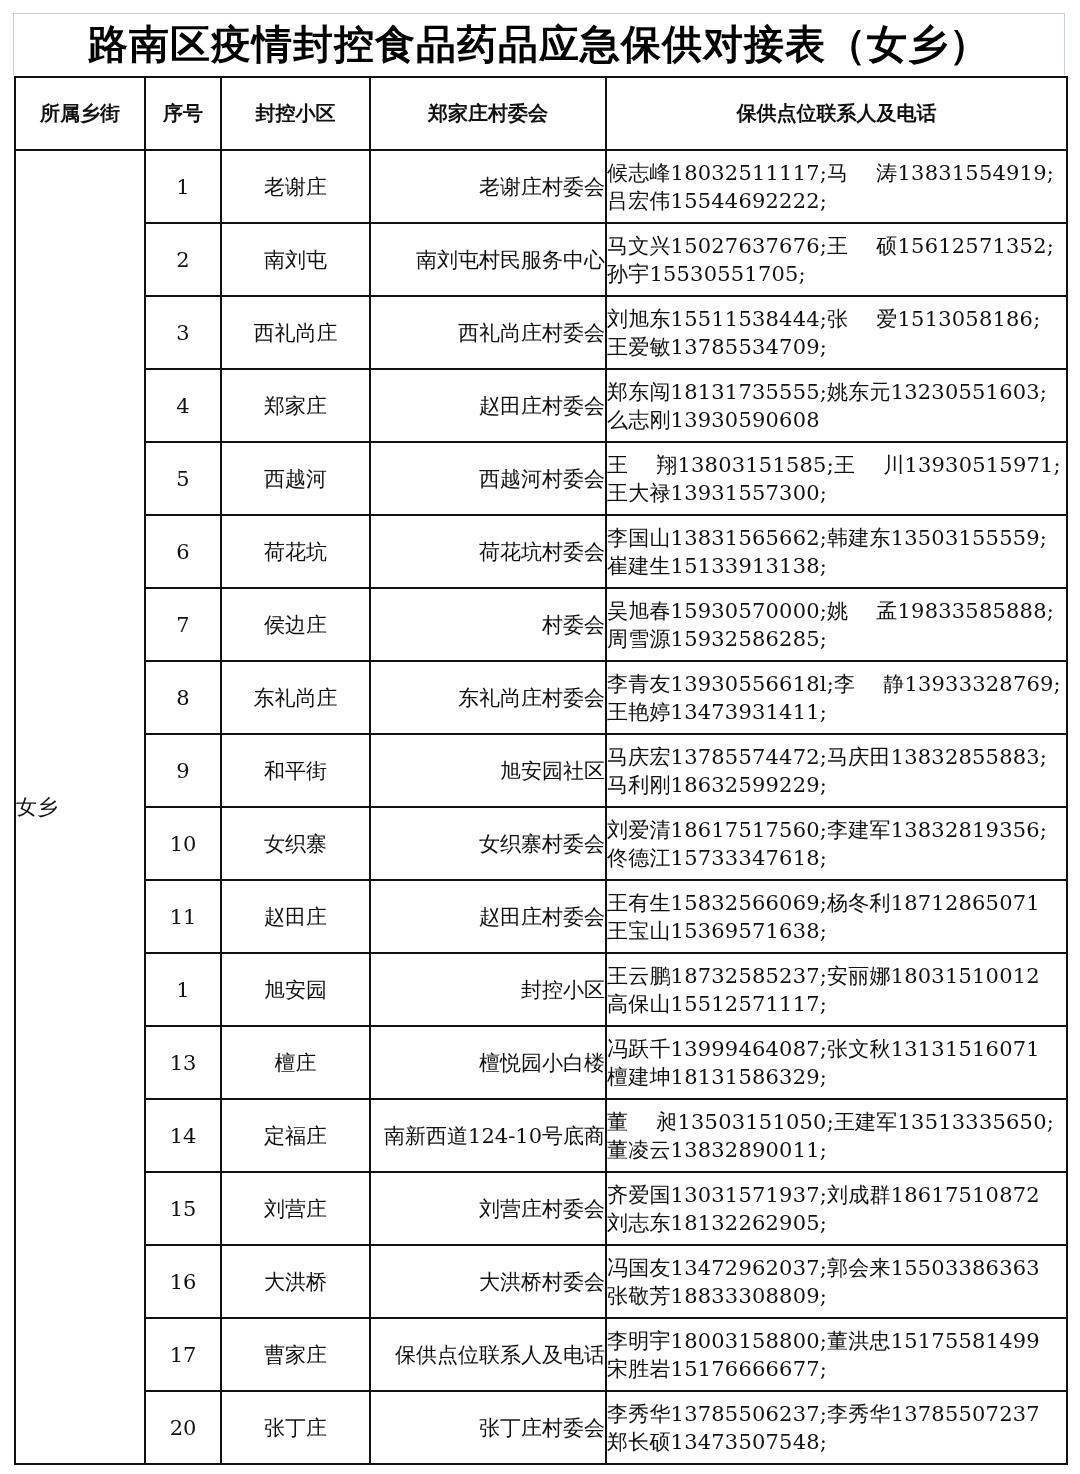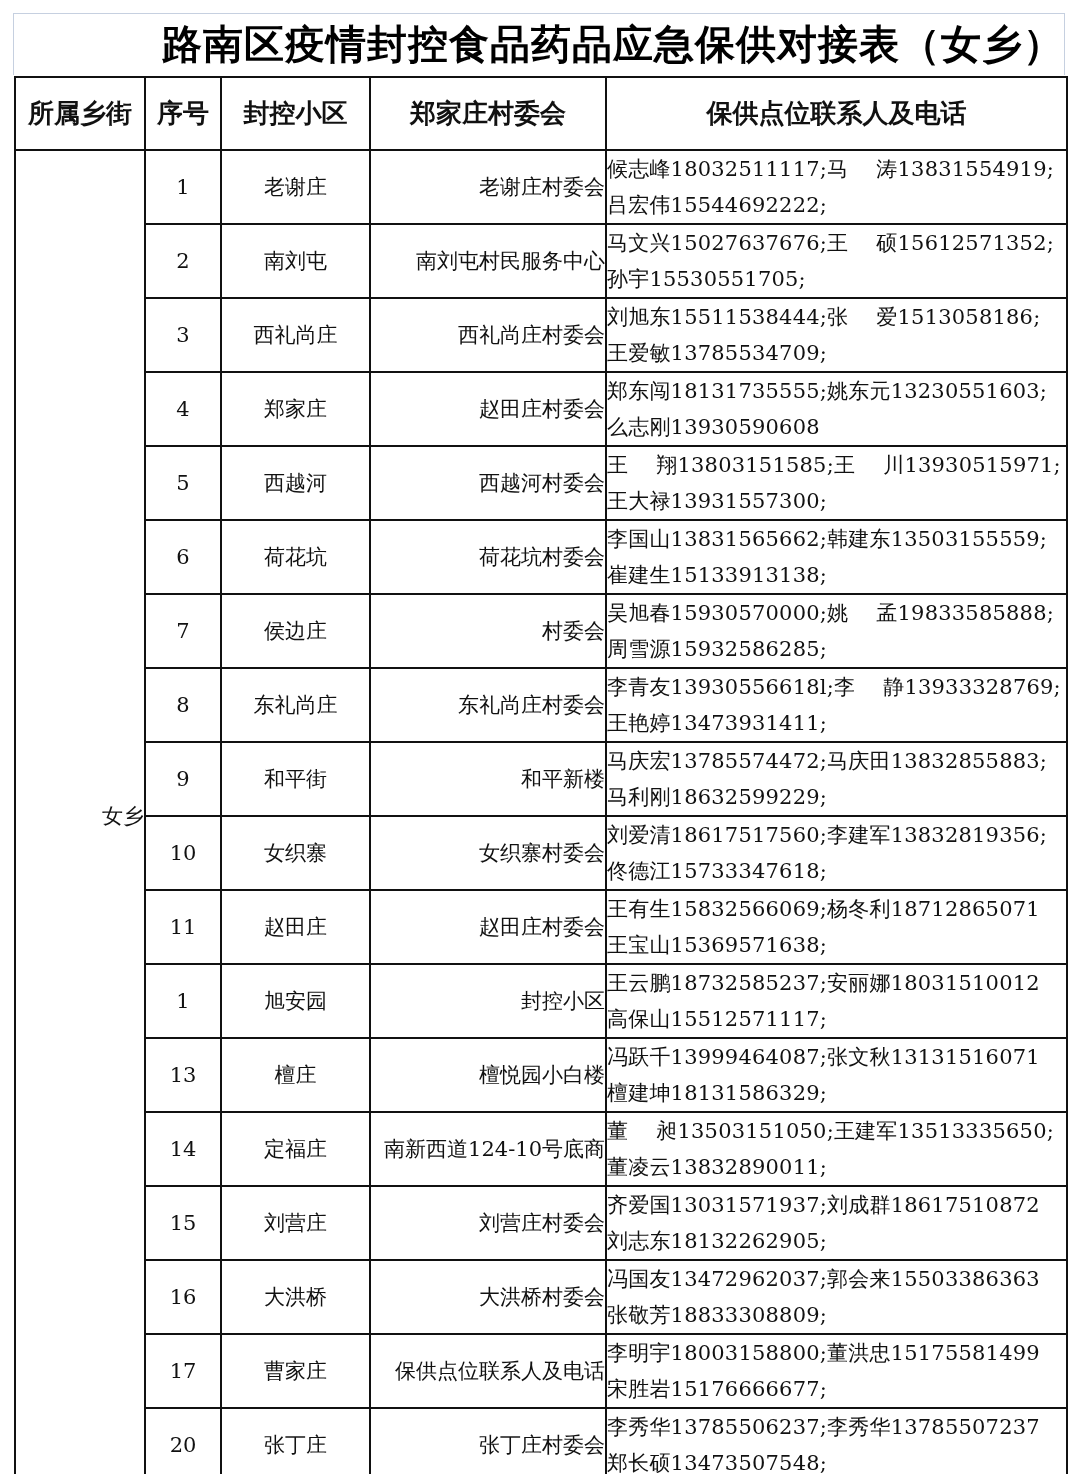--- a/index.html
+++ b/index.html
@@ -1,32 +1,32 @@
 <!DOCTYPE html>
 <html><head>
 <meta charset="utf-8">
 <style>
   html, body { margin: 0; padding: 0; background: #ffffff; }
   body { width: 1080px; height: 1474px; position: relative; overflow: hidden;
          font-family: "DejaVu Serif", "Liberation Serif", serif; color: #111; }
   .title-box { position: absolute; left: 13px; top: 13px; width: 1052px; height: 62px;
                border: 1px solid #c6d0e0; border-bottom: none; box-sizing: border-box;
-               display: flex; align-items: center; justify-content: flex-end; background: #fff; }
+               display: flex; align-items: center; justify-content: center; background: #fff; }
   .title { font-family: "DejaVu Sans", "Liberation Sans", sans-serif; font-weight: bold;
            font-size: 40px; letter-spacing: 1px; color: #000; white-space: nowrap; }
   table.grid { position: absolute; left: 14px; top: 76px; border-collapse: collapse;
                table-layout: fixed; width: 1052px; }
   table.grid td, table.grid th { border: 2px solid #111; padding: 0; box-sizing: border-box; }
   table.grid th { height: 73px; font-family: "DejaVu Sans", "Liberation Sans", sans-serif;
-                  font-weight: bold; font-size: 26px; text-align: center; vertical-align: middle; }
+                  font-weight: bold; font-size: 20px; text-align: center; vertical-align: middle; }
   table.grid td { height: 73px; font-size: 21px; vertical-align: middle; }
   td.c { text-align: center; }
-  td.contact { text-align: left; padding-left: 6px; font-size: 20px; line-height: 36px;
+  td.contact { text-align: left; padding-left: 6px; font-size: 20px; line-height: 28px;
                white-space: pre; letter-spacing: 0.2px; }
-  td.town { text-align: right; font-size: 21px; margin-left: 33px; }
+  td.town { text-align: left; font-size: 21px; margin-left: 33px; }
   td.loc { text-align: right; line-height: 28px; padding: 0 4px; }
 </style>
 </head>
 <body>
 
 <div class="title-box">
   <div class="title">路南区疫情封控食品药品应急保供对接表（女乡）</div>
 </div>
 
 <table class="grid">
@@ -100,21 +100,21 @@
     <tr>
       <td class="c">8</td>
       <td class="c">东礼尚庄</td>
       <td class="loc">东礼尚庄村委会</td>
       <td class="contact"><span>李青友13930556618l;李　 静13933328769;</span>
 <span>王艳婷13473931411;</span></td>
     </tr>
     <tr>
       <td class="c">9</td>
       <td class="c">和平街</td>
-      <td class="loc">和平新楼</td>
+      <td class="loc">旭安园社区</td>
       <td class="contact"><span>马庆宏13785574472;马庆田13832855883;</span>
 <span>马利刚18632599229;</span></td>
     </tr>
     <tr>
       <td class="c">10</td>
       <td class="c">女织寨</td>
       <td class="loc">女织寨村委会</td>
       <td class="contact"><span>刘爱清18617517560;李建军13832819356;</span>
 <span>佟德江15733347618;</span></td>
     </tr>

